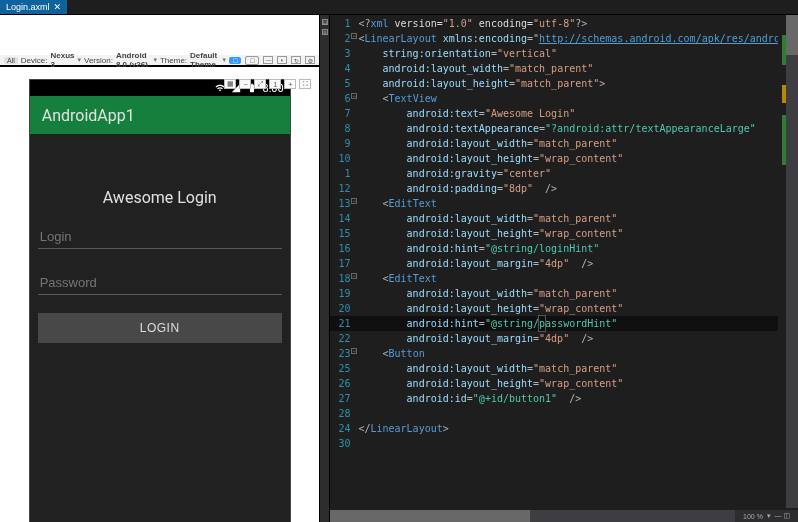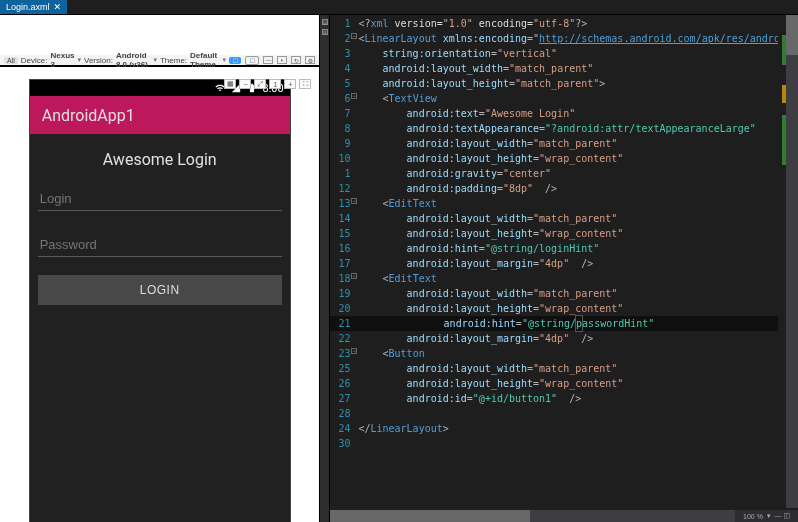--- a/index.html
+++ b/index.html
@@ -103,25 +103,25 @@
   padding:0 6px;
   font-size:11px;
   color:#fff;
 }
 .statusbar svg { width:12px; height:10px; fill:#fff; }
 .appbar {
   height:38px;
   display:flex;
   align-items:center;
   padding:0 12px;
-  background:#be185d;
+  background:#15803d;
 }
 .appbar-title { font-size:16px; color:#e0e0e0; }
 .phone-body { flex:1; padding:8px 6px; display:flex; flex-direction:column; }
-.awesome { text-align:center; font-size:16px; color:#e0e0e0; padding:8px 0; }
+.awesome { text-align:center; font-size:16px; color:#e0e0e0; padding:8px 0;margin-top:38px; }
 .edit {
   border:none;
   border-bottom:1px solid #5a5a5a;
   background:transparent;
   color:#999;
   font-size:13px;
   padding:8px 2px 4px;
   margin:6px 2px 12px;
 }
 .login-btn {
@@ -174,21 +174,21 @@
   position:absolute;
   right:1px; top:2px;
   width:6px; height:6px;
   border:1px solid #666;
   font-size:6px;
   color:#888;
   line-height:4px;
   text-align:center;
 }
 .code { flex:1; }
-.hl-line { background:#0f0f0f;gap:37px; }
+.hl-line { background:#0f0f0f; }
 .str { color:#d69d85; }
 .str-g { color:#4ec9b0; }
 .attr { color:#9cdcfe; }
 .elem { color:#569cd6; }
 .punct { color:#b4b4b4; }
 .url { color:#4e9fd6; text-decoration:underline; }
 .white { color:#dcdcdc; }
 .scrollbar-v {
   width:12px;
   background:#3e3e42;

